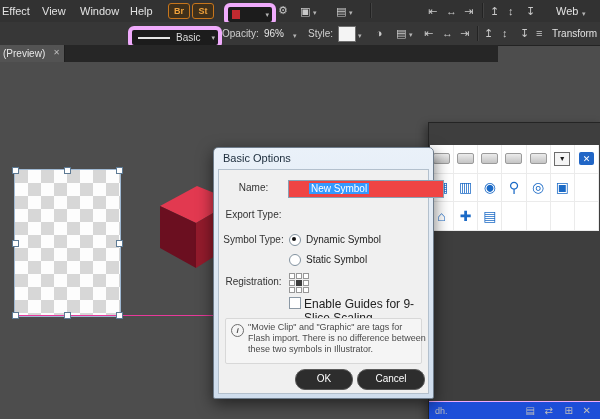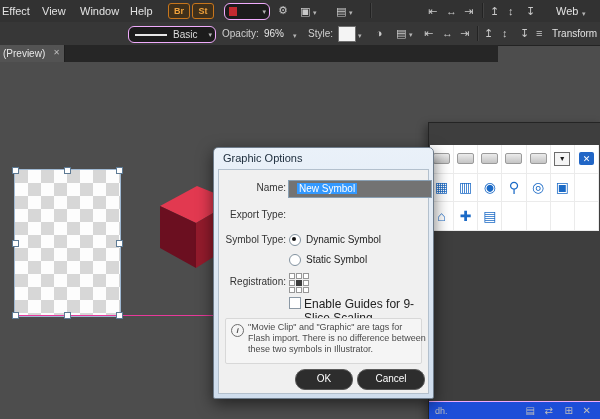--- a/index.html
+++ b/index.html
@@ -7,21 +7,21 @@
           background:#4d4d4d;font-family:"Liberation Sans","DejaVu Sans",sans-serif;
           -webkit-font-smoothing:antialiased;}
   .abs{position:absolute;}
 
   
   .bar1{left:0;top:0;width:600px;height:22px;background:#323232;border-bottom:1px solid #272727;}
   .menu-item{position:absolute;top:5px;font-size:11px;color:#e3e3e3;cursor:default;}
   .appbtn{position:absolute;top:3px;width:20px;height:14px;border-radius:3px;
           font-size:9px;font-weight:bold;text-align:center;line-height:14px;
           background:#40301a;border:1px solid #c8761c;color:#f0a23c;}
-  .ddark{position:absolute;background:#1c1c1c;border:1px solid #f0abfc;border-radius:6px;}
+  .ddark{position:absolute;background:#1c1c1c;border:4px solid #f0abfc;border-radius:6px;}
   .icn{position:absolute;font-size:11px;color:#c9c9c9;line-height:12px;}
   .caret{font-size:7px;color:#b5b5b5;}
   .vsep{position:absolute;width:1px;height:15px;background:#232323;border-right:1px solid #424242;}
 
   
   .bar2{left:0;top:22px;width:600px;height:23px;background:#373737;border-bottom:1px solid #232323;}
   .cb-label{position:absolute;font-size:10px;color:#cfcfcf;top:6px;}
   .strokeline{position:absolute;left:6px;top:7px;width:32px;height:2px;background:#e6e6e6;}
 
   
@@ -39,23 +39,23 @@
   .magenta-line{left:15px;top:315px;width:202px;height:1px;background:#e83a9a;z-index:4;}
   .boxsvg{left:152px;top:178px;z-index:4;}
 
   
   .dialog{left:213px;top:147px;width:219px;height:250px;z-index:40;
           background:linear-gradient(#eaf1f9,#cfdded);border:1px solid #6f7d8c;
           border-radius:5px 5px 2px 2px;box-shadow:0 5px 16px rgba(0,0,0,.55);}
   .dtitle{position:absolute;left:9px;top:4px;font-size:11px;color:#20303f;}
   .dbody{position:absolute;left:4px;right:4px;top:21px;bottom:4px;background:#f0f0f0;
          border:1px solid #b3c0cd;}
-  .dlab{position:absolute;width:65px;text-align:right;font-size:10px;color:#333;}
-  .nameinput{position:absolute;left:69px;top:10px;width:134px;height:16px;background:#737373;
-             border:1px solid #89a0b4;font-size:10px;line-height:16px;padding-left:8px;color:#000;}
+  .dlab{position:absolute;width:65px;text-align:center;font-size:10px;color:#333;}
+  .nameinput{position:absolute;left:69px;top:10px;width:134px;height:16px;background:#ef4444;
+             border:1px solid #89a0b4;font-size:10px;line-height:16px;padding-left:20px;color:#000;}
   .seltext{background:#3399ff;color:#fff;padding:0 2px;}
   .combo{position:absolute;left:69px;top:37px;width:90px;height:16px;font-size:10px;color:#222;
          background:linear-gradient(#fdfdfe,#e7edf4);border:1px solid #a9b9c7;line-height:16px;padding-left:4px;}
   .combo .car{position:absolute;right:4px;top:4px;font-size:7px;color:#445;}
   .radio{position:absolute;left:70px;width:10px;height:10px;border-radius:50%;
          border:1px solid #82929f;background:#fff;}
   .radio.checked::after{content:"";position:absolute;left:2px;top:2px;width:4px;height:4px;
          border-radius:50%;background:#141414;}
   .rlab{position:absolute;left:76px;font-size:10px;color:#222;margin-left:11px;}
   .reg{position:absolute;left:70px;top:103px;width:20px;height:20px;display:grid;
@@ -188,21 +188,21 @@
 
   <div class="magenta-line abs"></div>
 
   <svg class="boxsvg abs" width="85" height="95" viewBox="0 0 85 95">
     <polygon points="8,28 45,8 82,23 44,45" fill="#e23950"></polygon>
     <polygon points="8,28 44,45 44,90 8,70" fill="#6b0f20"></polygon>
     <polygon points="44,45 82,23 82,66 44,90" fill="#931b2c"></polygon>
   </svg>
 
   <div class="dialog abs">
-    <span class="dtitle">Graphic Options</span>
+    <span class="dtitle">Basic Options</span>
     <div class="dbody">
 
       <span class="dlab" style="top:12px;left:2px">Name:</span>
       <div class="nameinput">
         <span class="seltext">New Symbol</span>
       </div>
 
       <span class="dlab" style="top:39px;left:2px">Export Type:</span>
 
       <span class="dlab" style="top:64px;left:2px">Symbol Type:</span>

